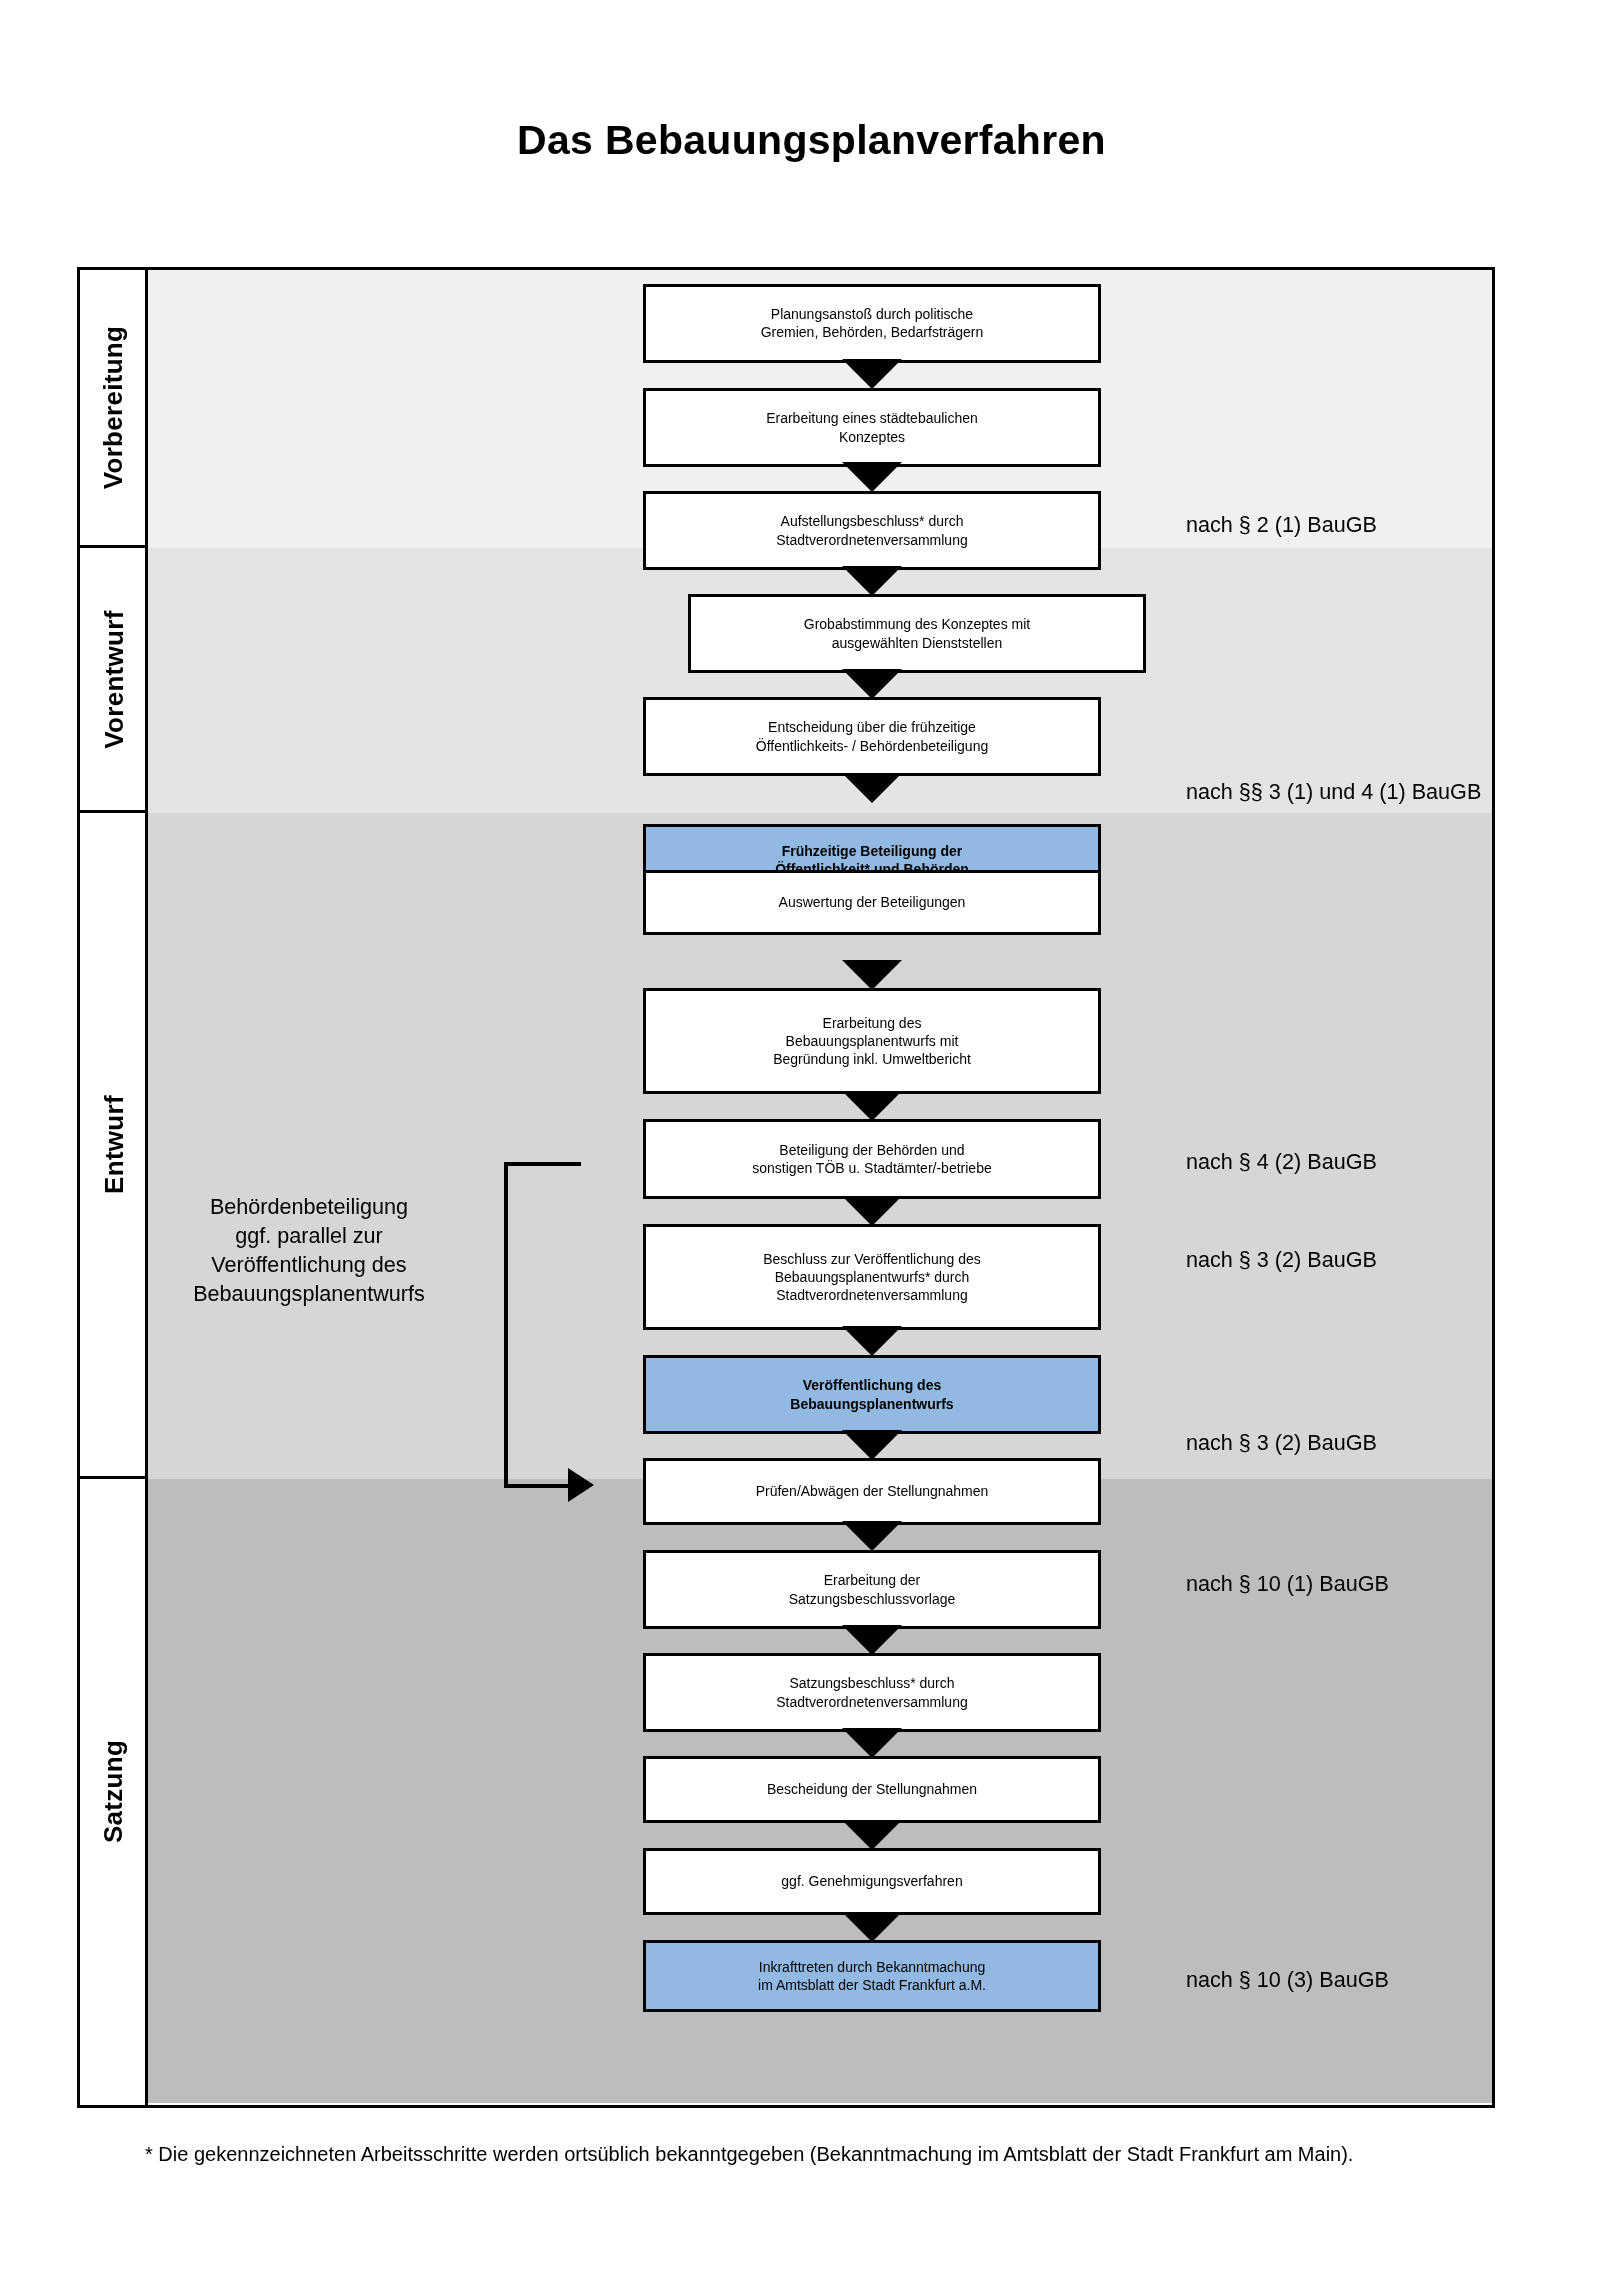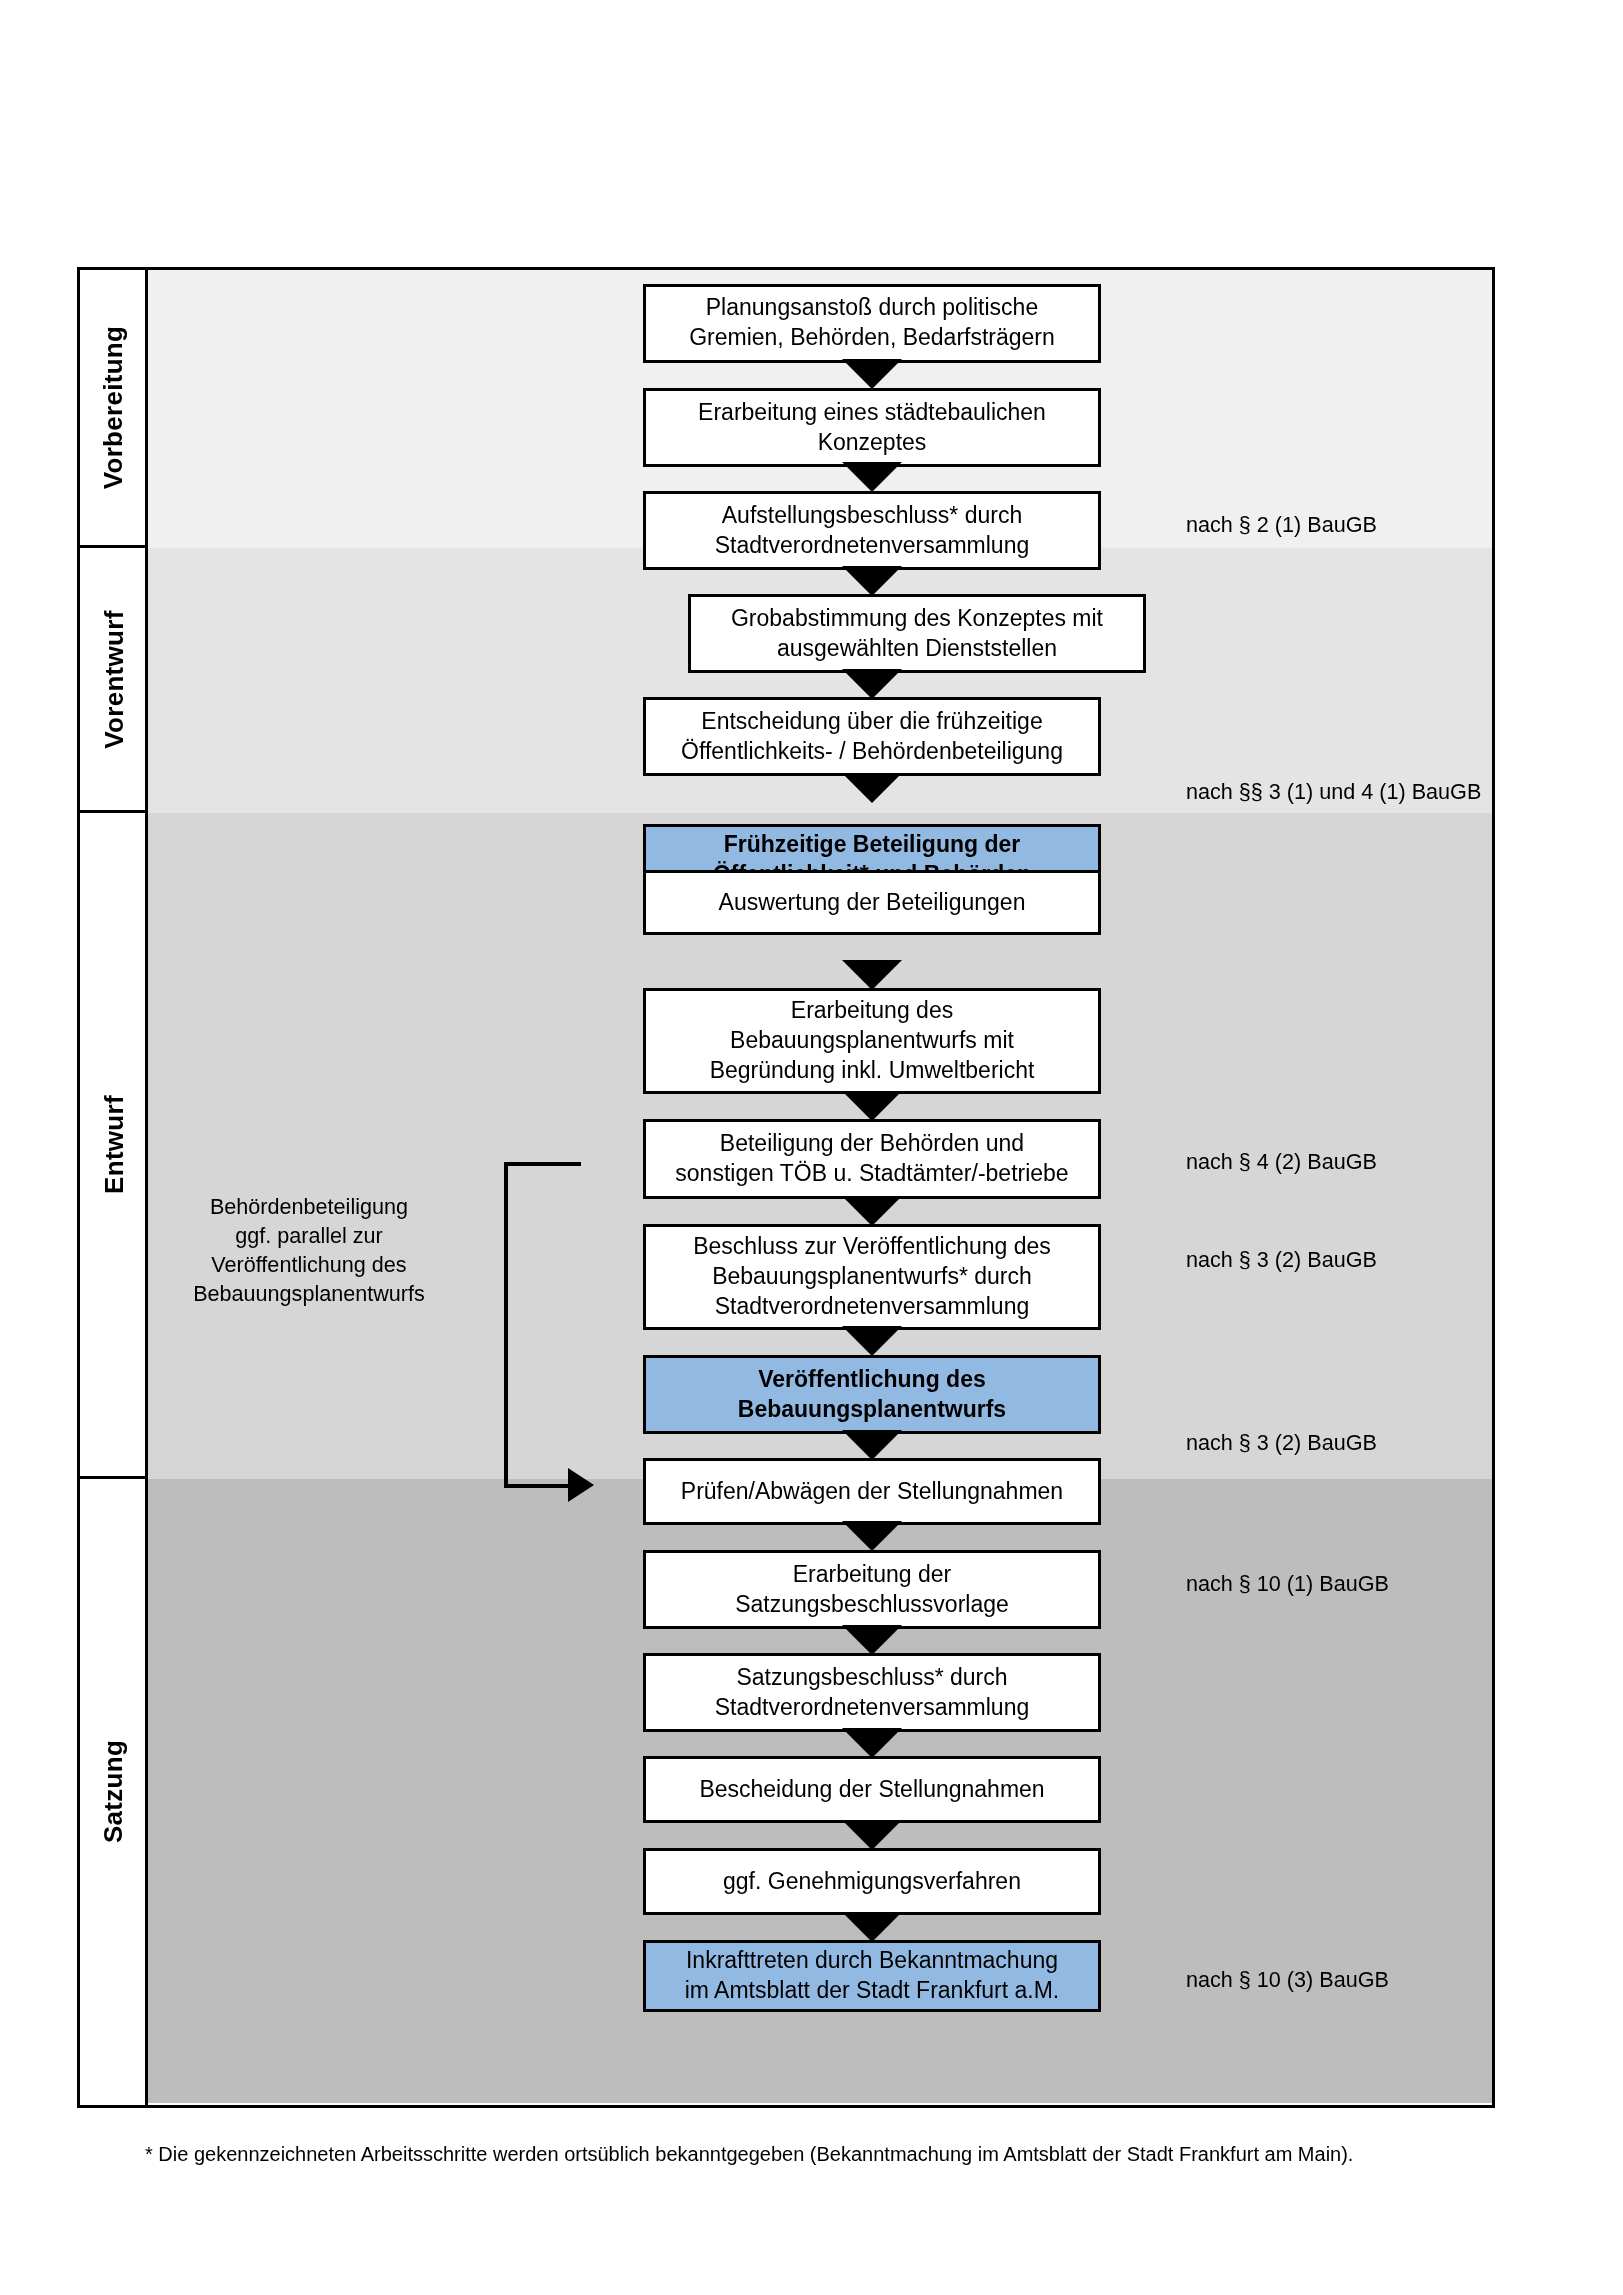--- a/index.html
+++ b/index.html
@@ -105,21 +105,21 @@
     position: absolute;
     left: 0;
     width: 458px;
     box-sizing: border-box;
     border: 3.3px solid #000000;
     background: #ffffff;
     display: flex;
     align-items: center;
     justify-content: center;
     text-align: center;
-    font-size: 23px;
+    font-size: 14px;
     line-height: 1.30;
     padding: 2.6px 9.2px;
   }
   .node.blue { background: #92b9e2; }
   .node b { font-weight: normal; }
 
   
   .arrow-down {
     position: absolute;
     width: 0;
@@ -167,20 +167,21 @@
     top: 2139px;
     width: 1348px;
     font-size: 20px;
     line-height: 1.55;
   }
 </style>
 </head>
 <body>
 
 <div class="header">
+  <h1 class="doc-title">Das Bebauungsplanverfahren</h1>
 </div>
 
 <div class="diagram-frame">
 
   <div class="bands" id="bands">
       <div class="band" style="top: 0px; height: 278px; background: rgb(240, 240, 240);"></div>
       <div class="band" style="top: 278px; height: 265px; background: rgb(228, 228, 228);"></div>
       <div class="band" style="top: 543px; height: 666px; background: rgb(214, 214, 214);"></div>
       <div class="band" style="top: 1209px; height: 624px; background: rgb(189, 189, 189);"></div>
     </div>

